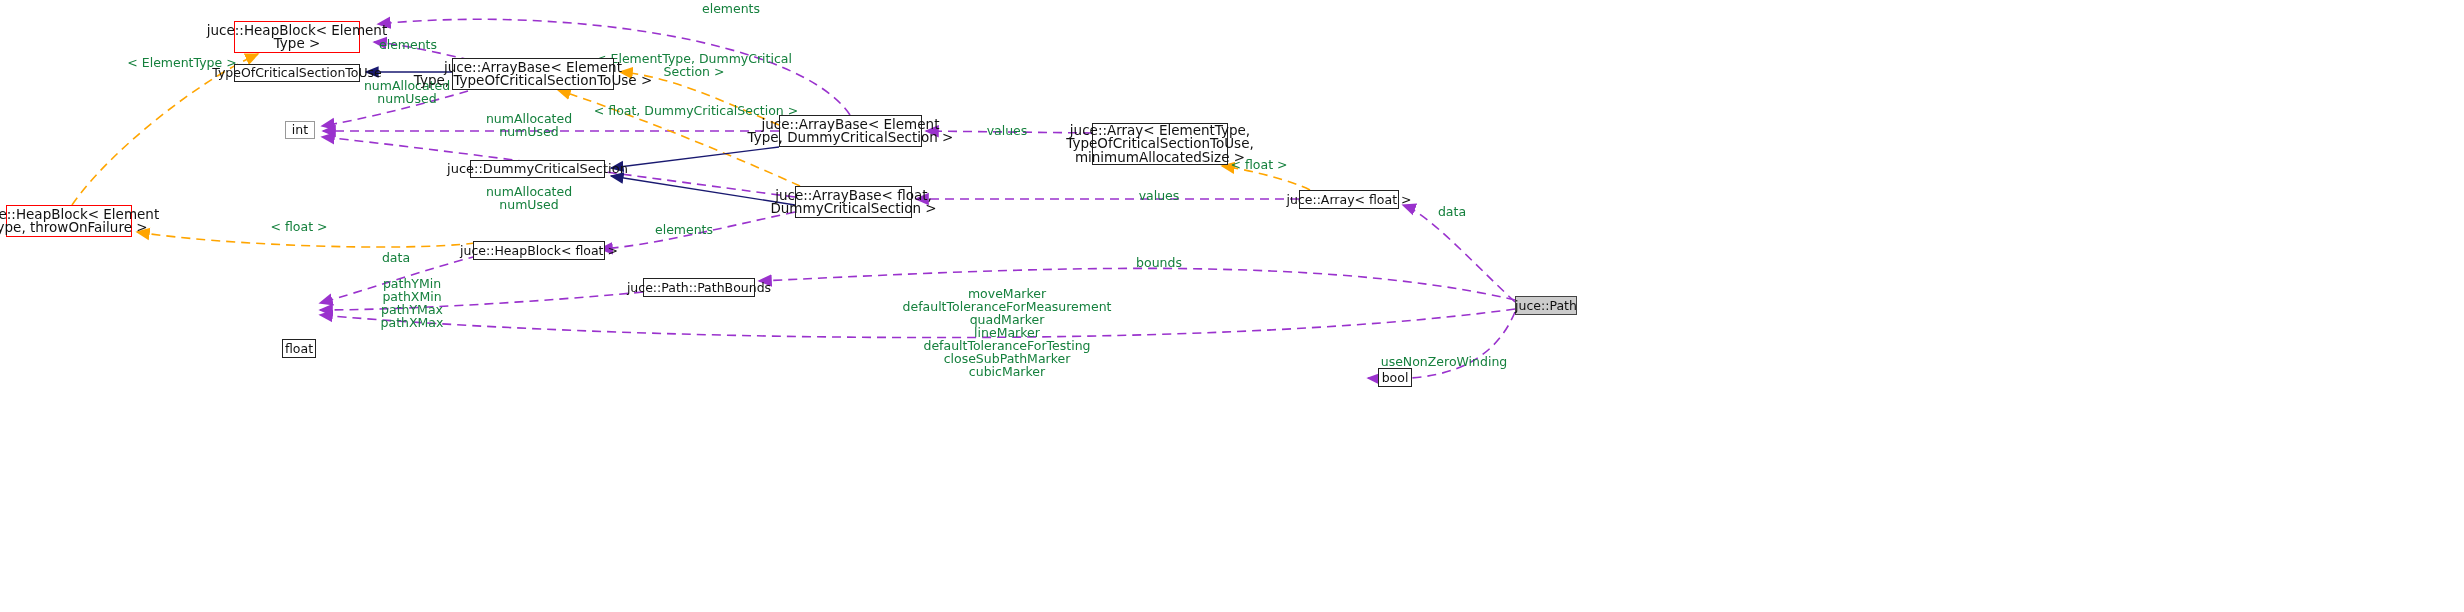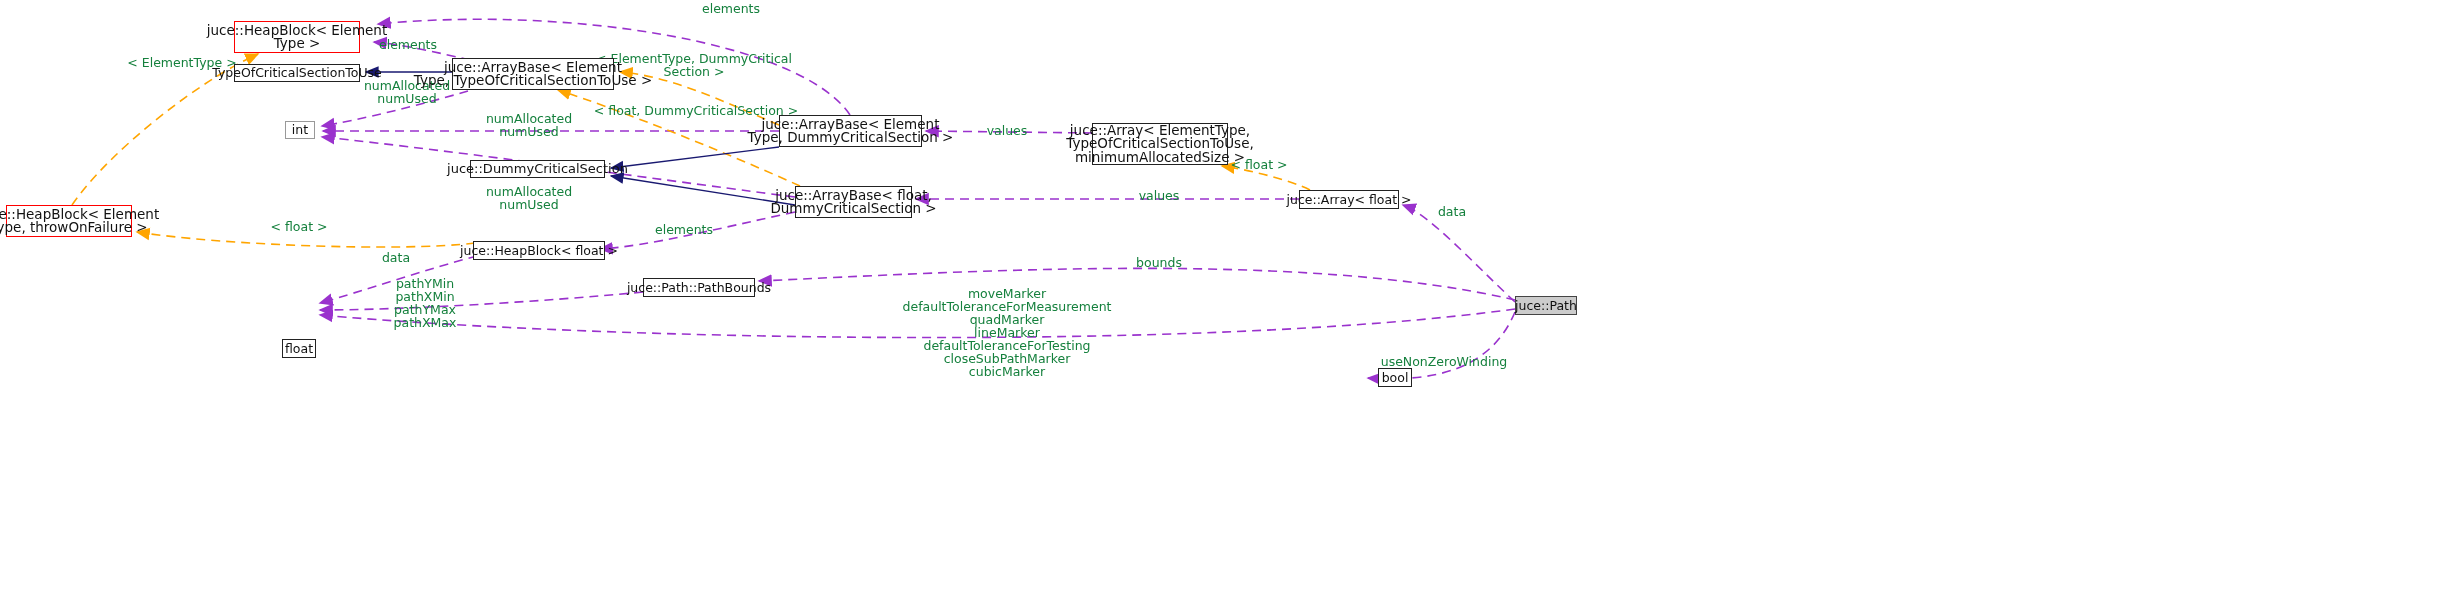--- a/index.html
+++ b/index.html
@@ -197,20 +197,20 @@
   <div class="edge-label c" style="left:396px; top:251px;">data</div>
 
   <div class="edge-label c" style="left:1007px; top:287px;">moveMarker
 defaultToleranceForMeasurement
 quadMarker
 lineMarker
 defaultToleranceForTesting
 closeSubPathMarker
 cubicMarker</div>
 
-  <div class="edge-label c" style="left:412px; top:277px;margin-left:13px;">pathYMin
+  <div class="edge-label c" style="left:412px; top:277px;">pathYMin
 pathXMin
 pathYMax
 pathXMax</div>
 
   <div class="edge-label c" style="left:1444px; top:355px;">useNonZeroWinding</div>
 
 </div>
 
 </body></html>

